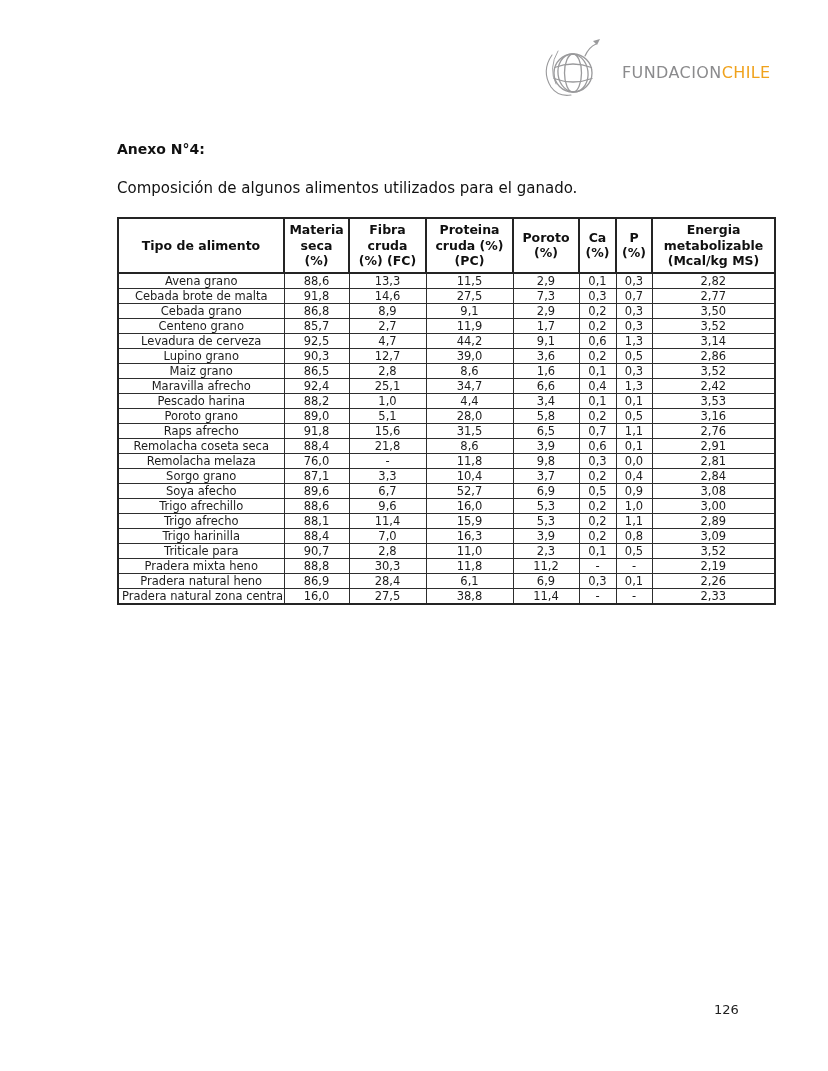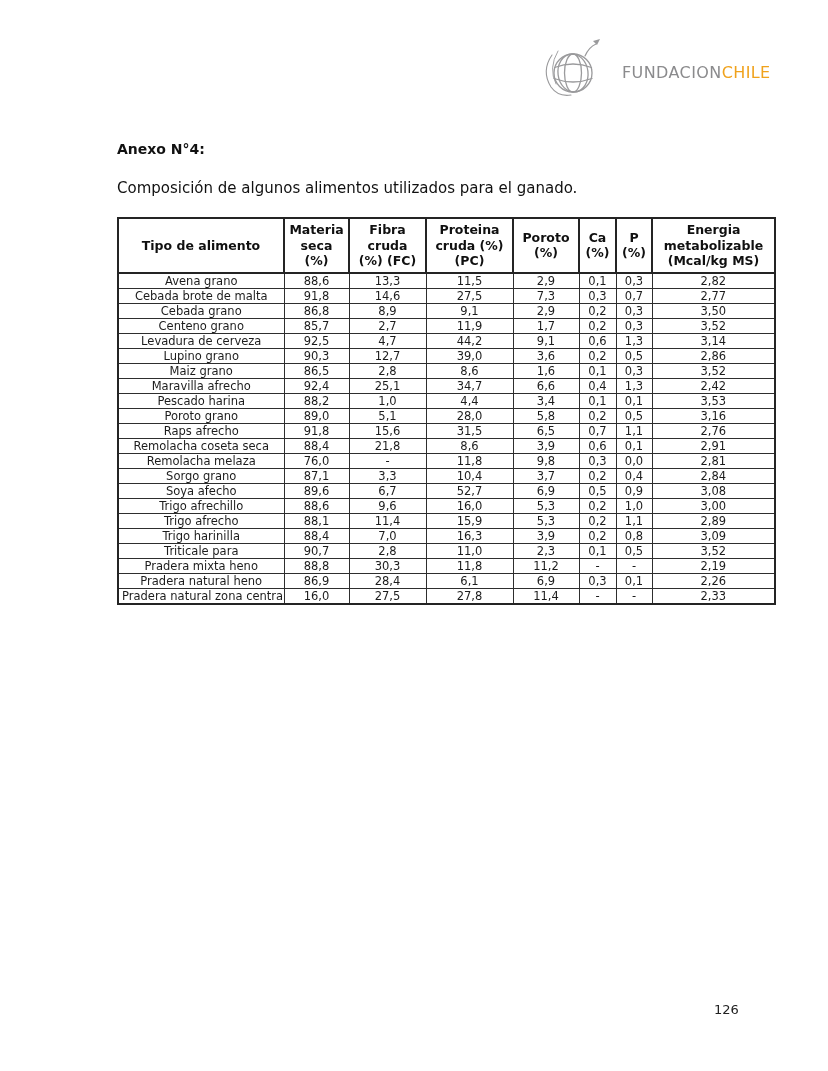--- a/index.html
+++ b/index.html
@@ -366,21 +366,21 @@
           <td>6,1</td>
           <td>6,9</td>
           <td>0,3</td>
           <td>0,1</td>
           <td>2,26</td>
         </tr>
         <tr>
           <td class="name-col">Pradera natural zona central</td>
           <td>16,0</td>
           <td>27,5</td>
-          <td>27,8</td>
+          <td>38,8</td>
           <td>11,4</td>
           <td>-</td>
           <td>-</td>
           <td>2,33</td>
         </tr>
       </tbody>
   </table>
 
   <div class="page-number">126</div>
 

